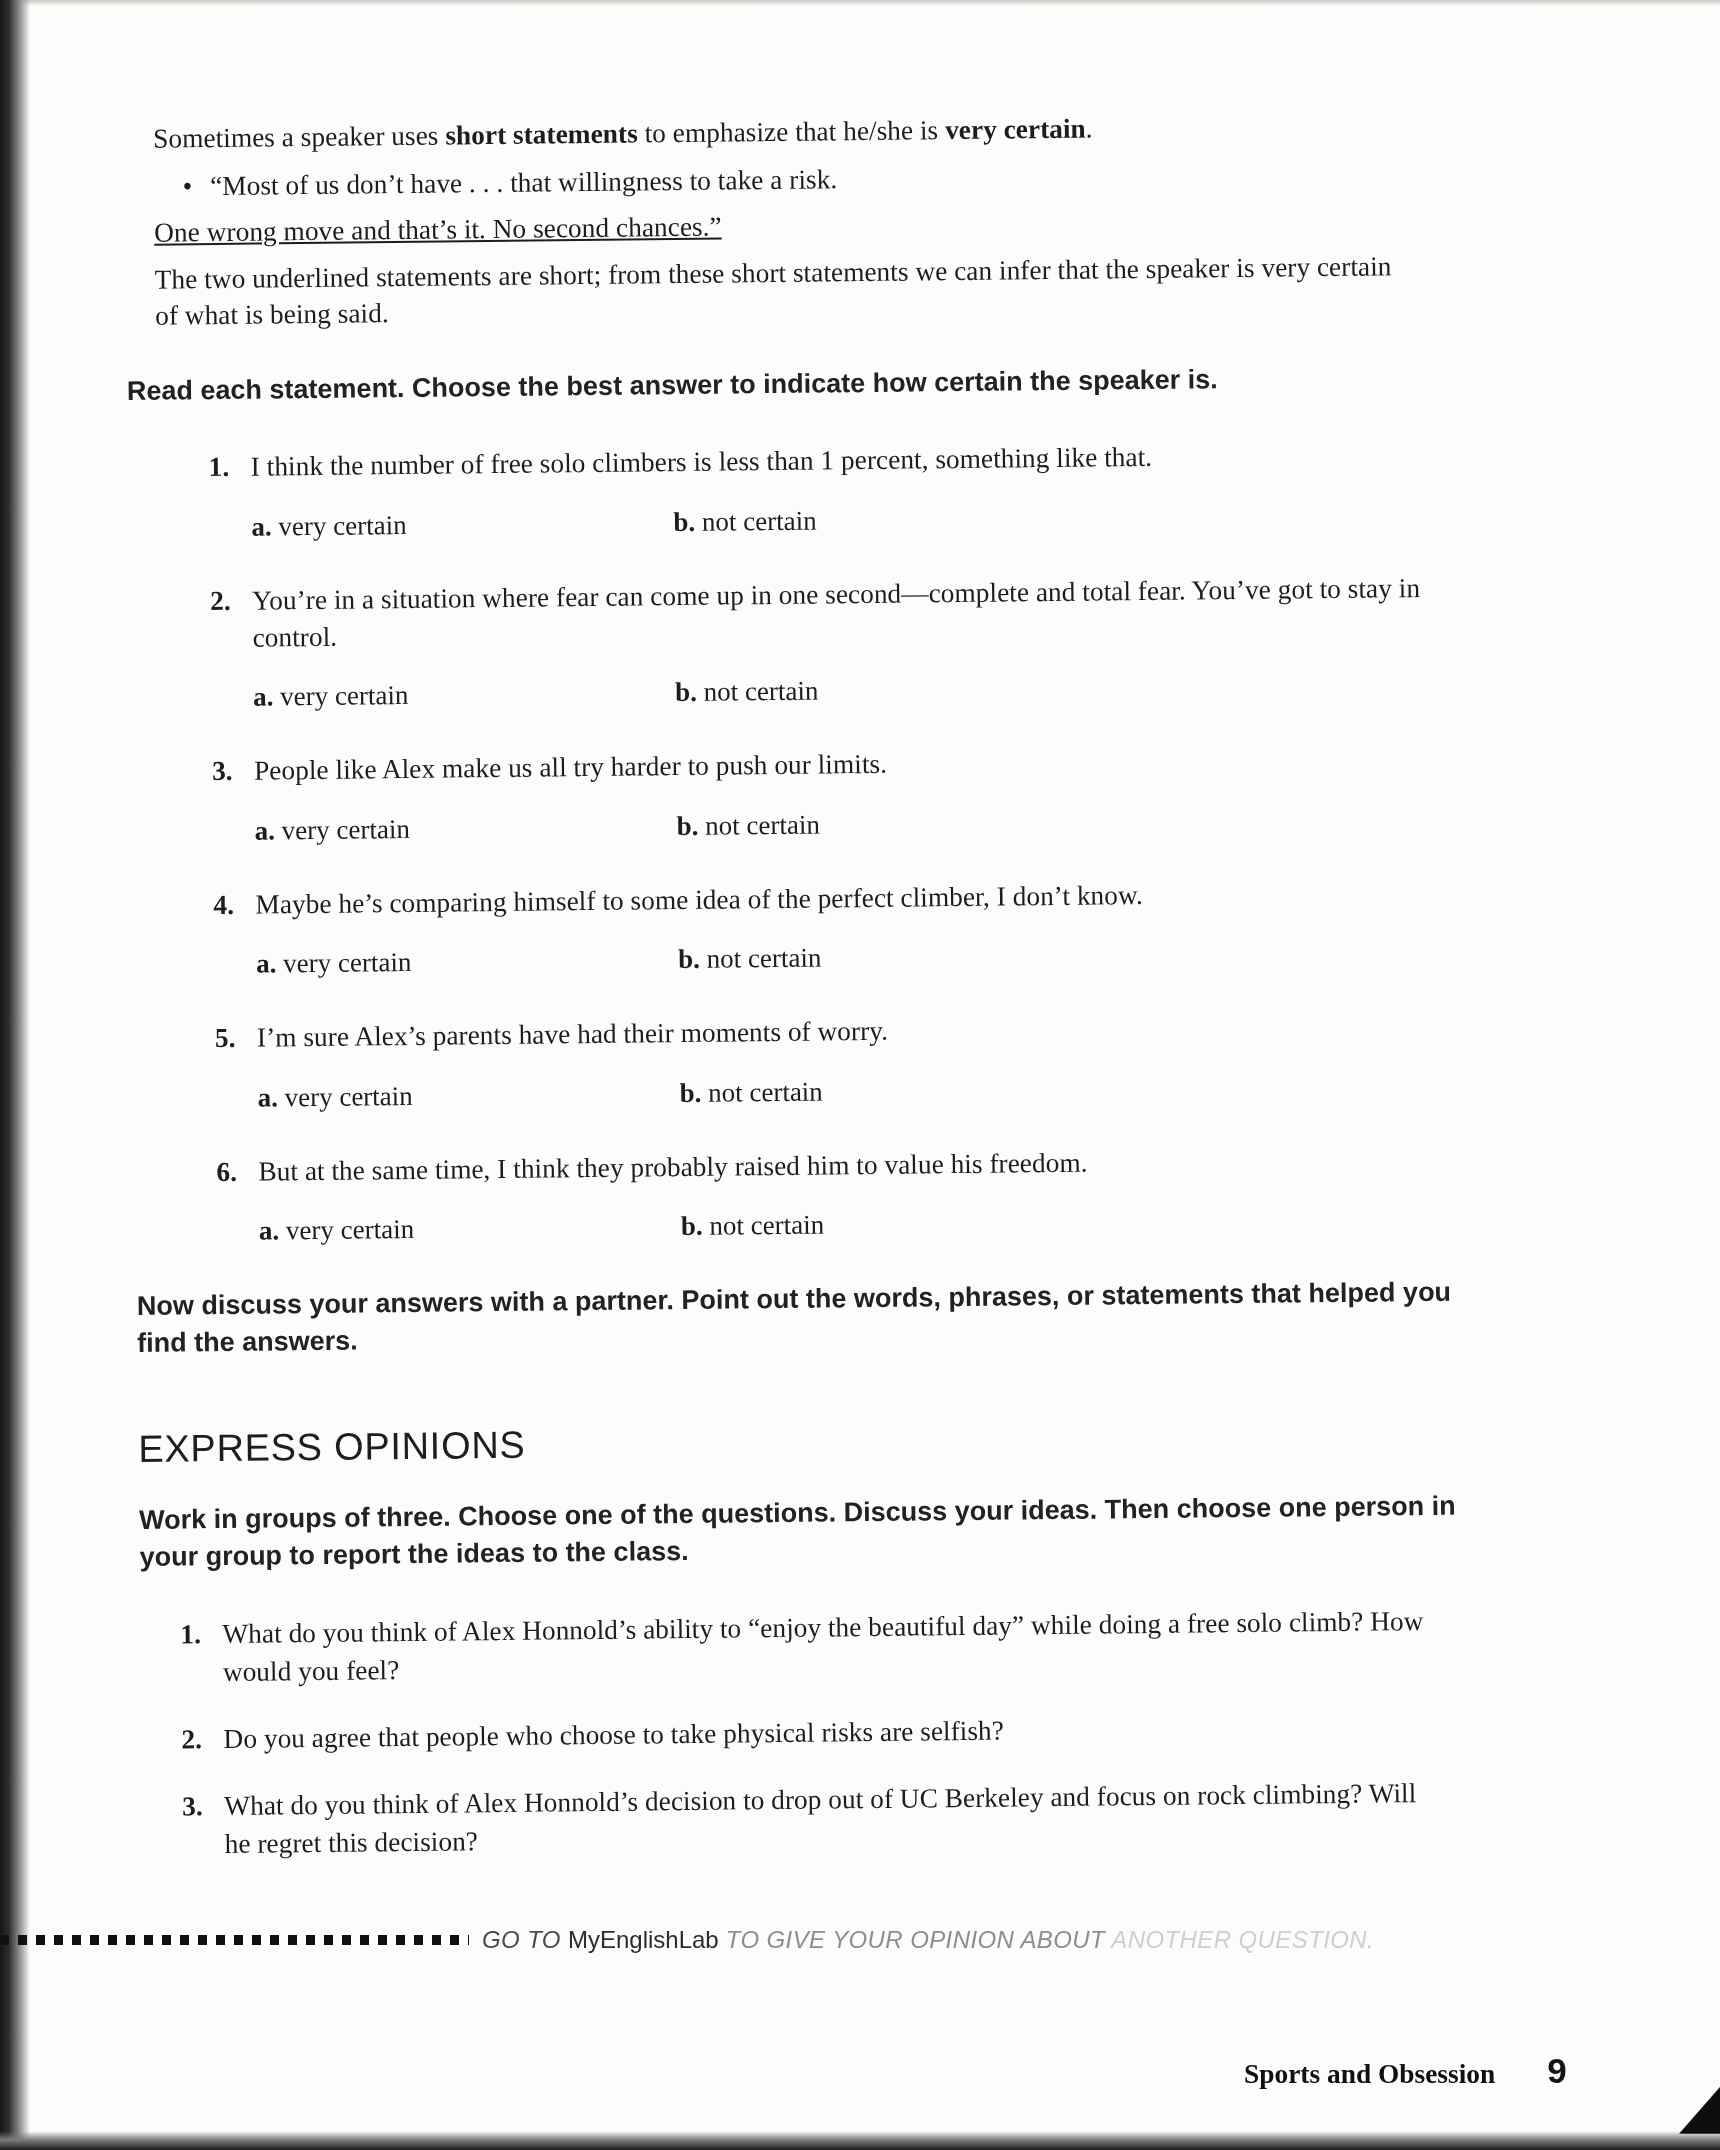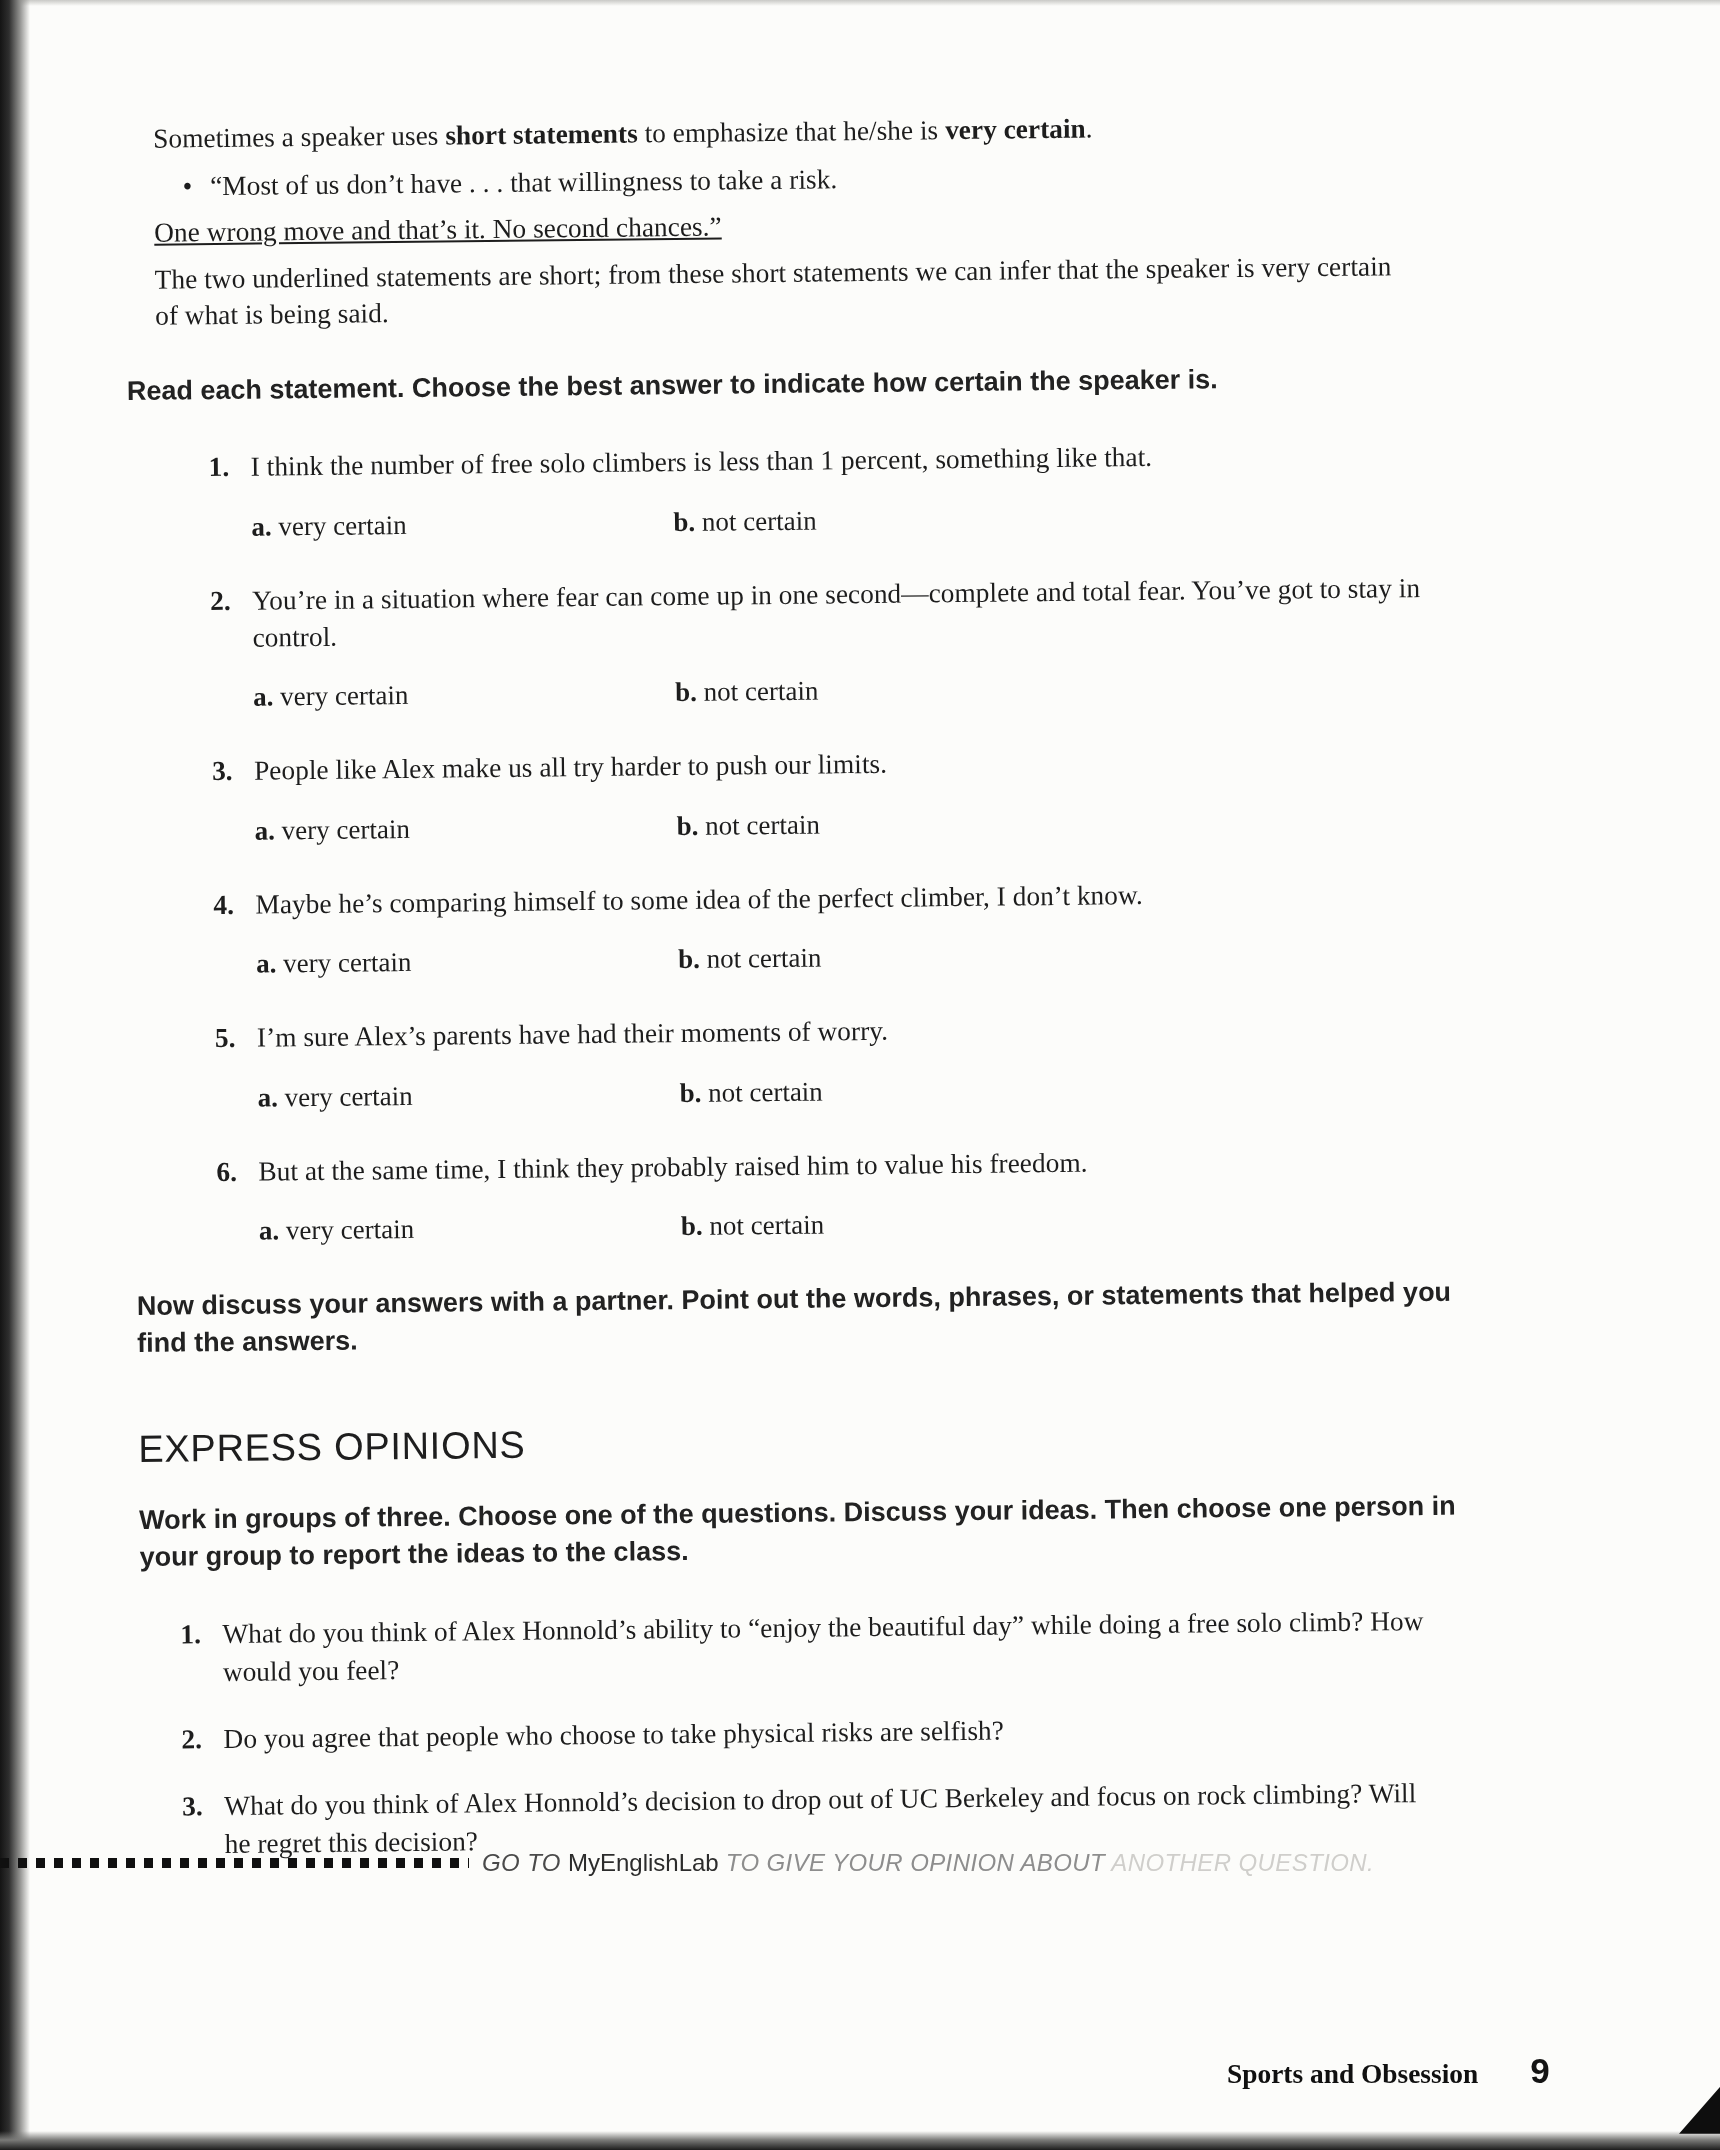--- a/index.html
+++ b/index.html
@@ -70,38 +70,38 @@
     letter-spacing:0.7px; color:#1e1e1e;
     margin:66px 0 32px 0;
   }
 
   .q { display:flex; margin-left:40px; margin-bottom:29px; font-size:27.4px; line-height:38px; }
   .q-num { width:42px; flex:none; font-weight:bold; }
   .q-text { max-width:1212px; }
 
   
   .mel-line {
-    position:absolute; left:0; top:1849px;
+    position:absolute; left:0; top:1926px;
     display:flex; align-items:center; white-space:nowrap;
   }
   .squares {
     width:469px; height:10.8px; flex:none; margin-right:13px;
     background:repeating-linear-gradient(90deg,#101010 0 9.4px, rgba(0,0,0,0) 9.4px 18px);
   }
   .mel-text { font-family:"Liberation Sans", sans-serif; font-size:24px; }
   .mel-goto { font-style:italic; color:#4a4a4a; letter-spacing:0.4px; }
   .mel-brand { color:#2c2c2c; font-weight:500; }
   .mel-rest { font-style:italic; color:#8d8d8d; letter-spacing:0.4px; }
   .mel-faded { font-style:italic; color:#b8b6b2; opacity:0.65; letter-spacing:0.4px; }
 
   .page-footer {
     position:absolute; left:1227px; top:2051px;
     display:flex; align-items:baseline; gap:52px;
   }
-  .section-name { font-family:"Liberation Serif", serif; font-weight:bold; font-size:27.4px; color:#101010; }
+  .section-name { font-family:"Liberation Serif", serif; font-weight:bold; font-size:27.4px; color:#101010;margin-left:17px; }
   .page-num { font-family:"Liberation Sans", sans-serif; font-weight:bold; font-size:35px; color:#141414; }
 </style>
 </head>
 <body>
 
 <div class="page">
   <div class="edge-top"></div>
   <div class="edge-left"></div>
   <div class="edge-bottom"></div>
   <div class="corner-mark"></div>

